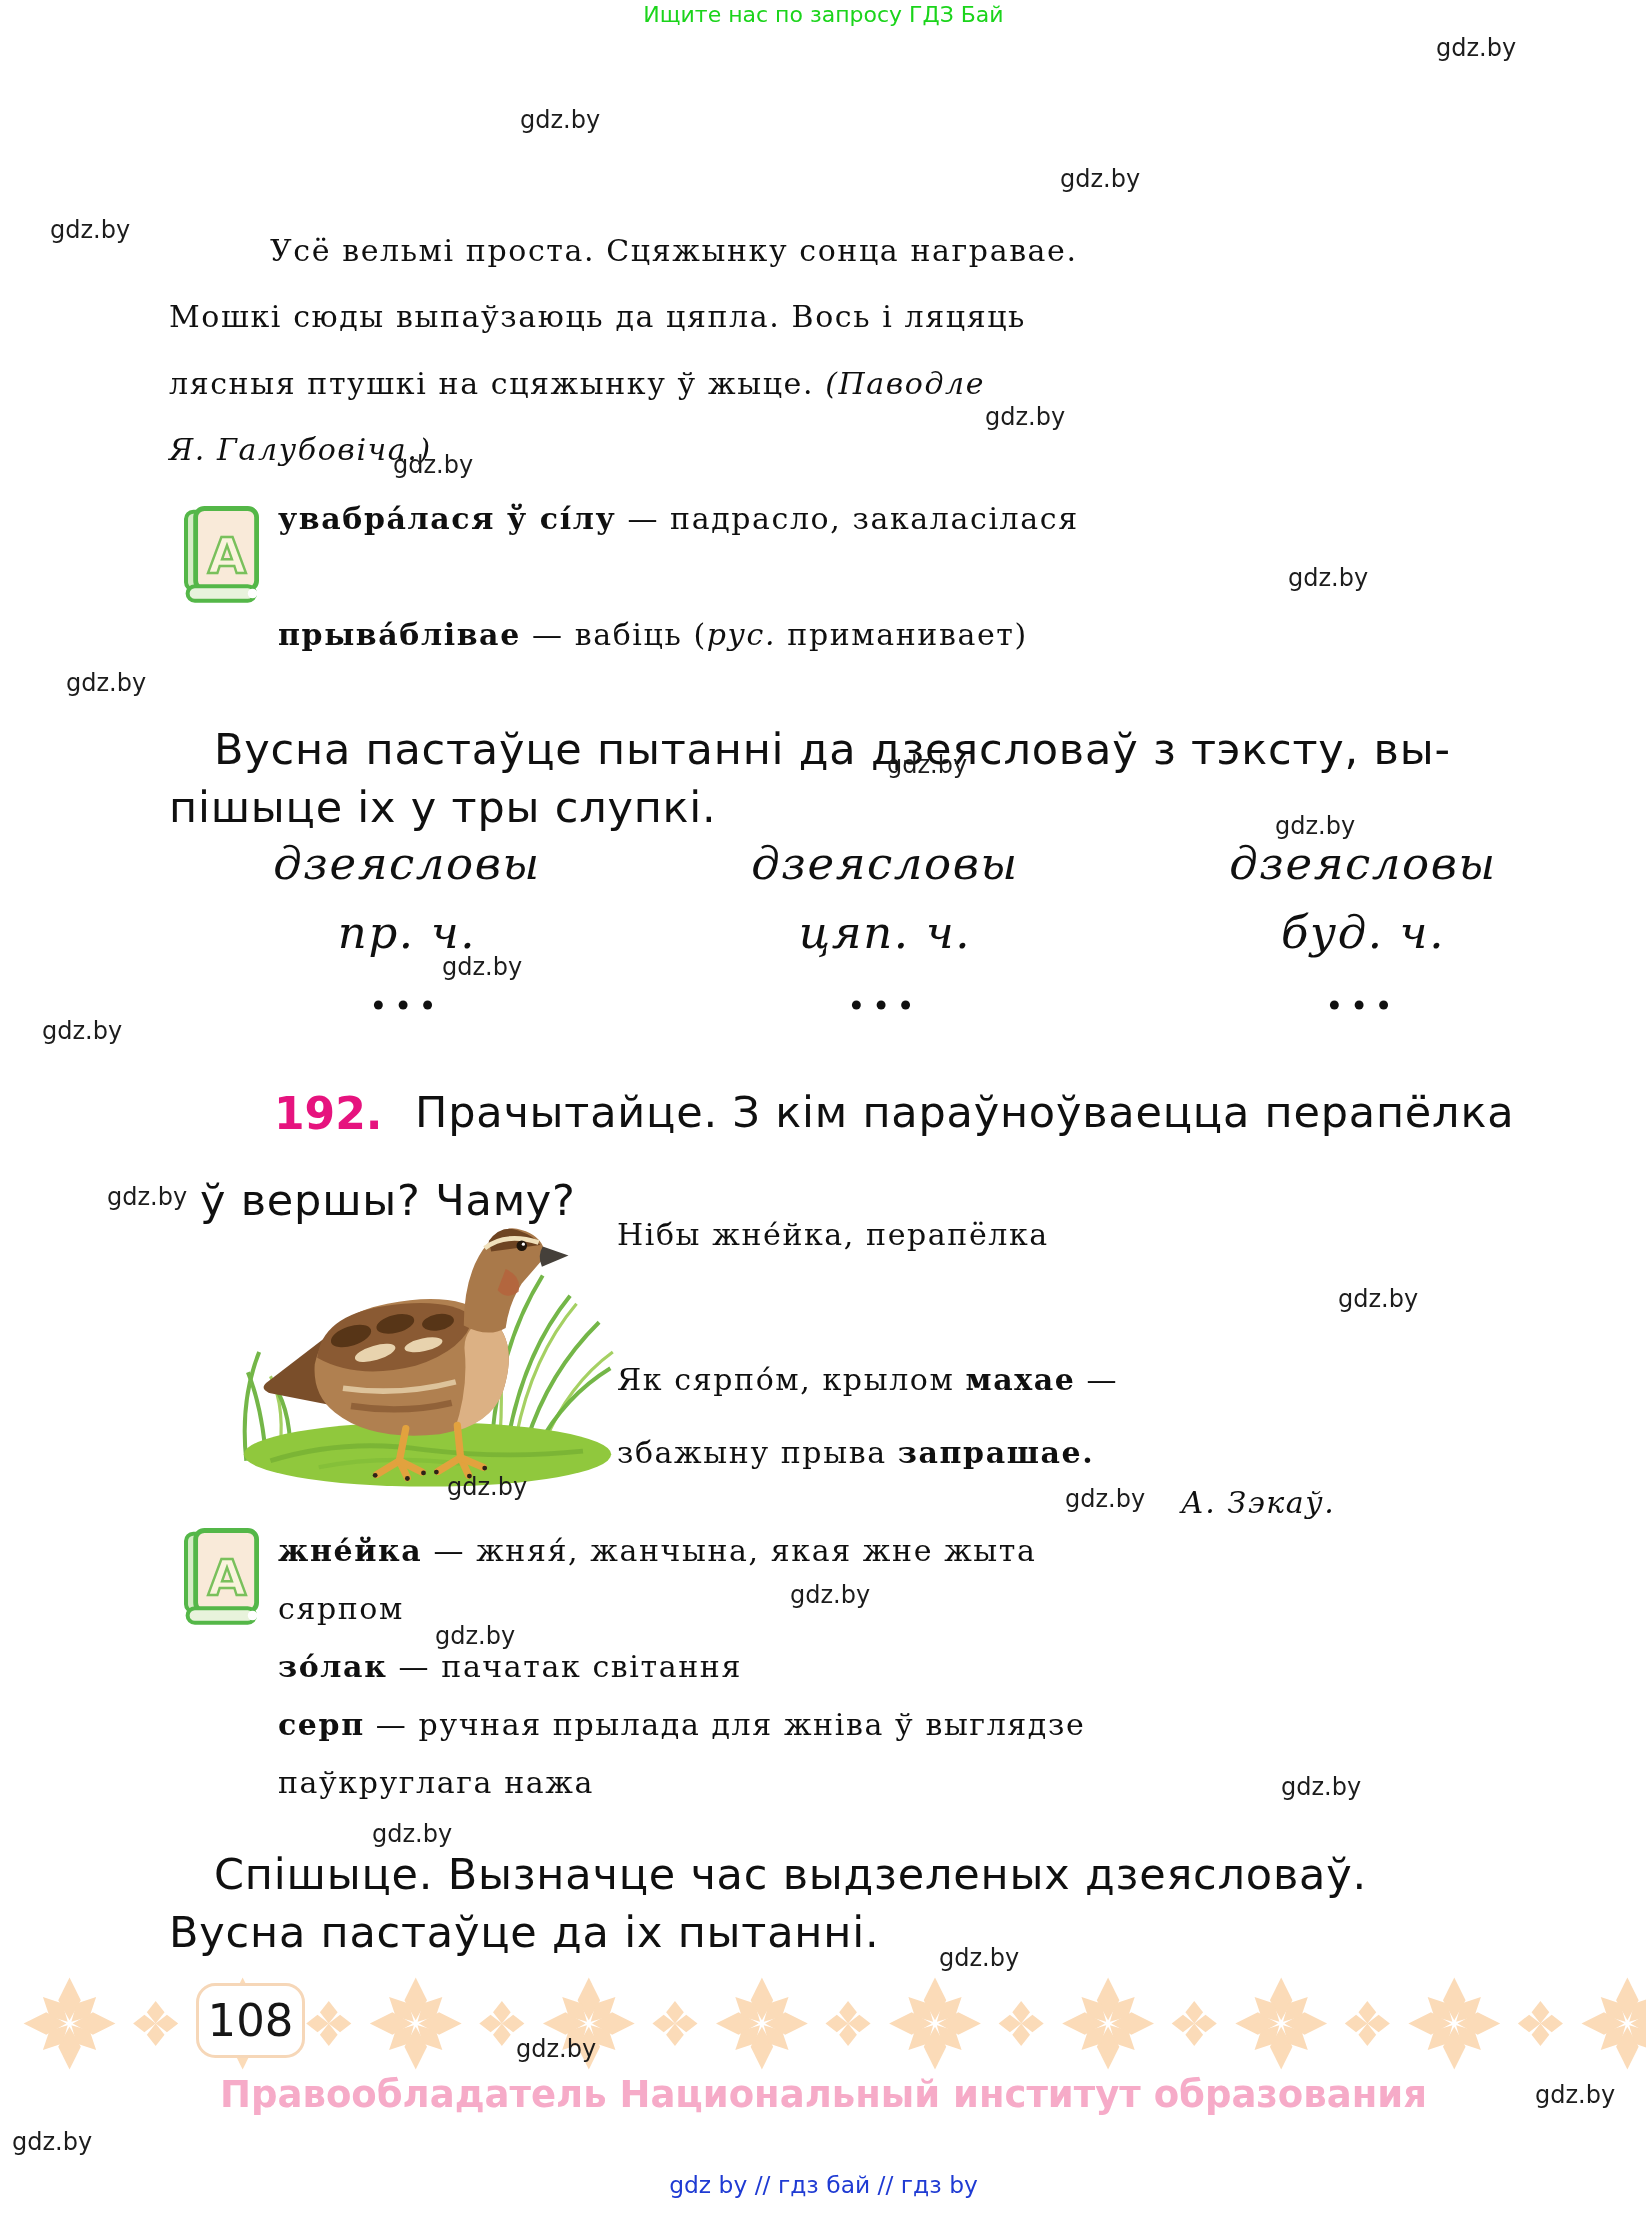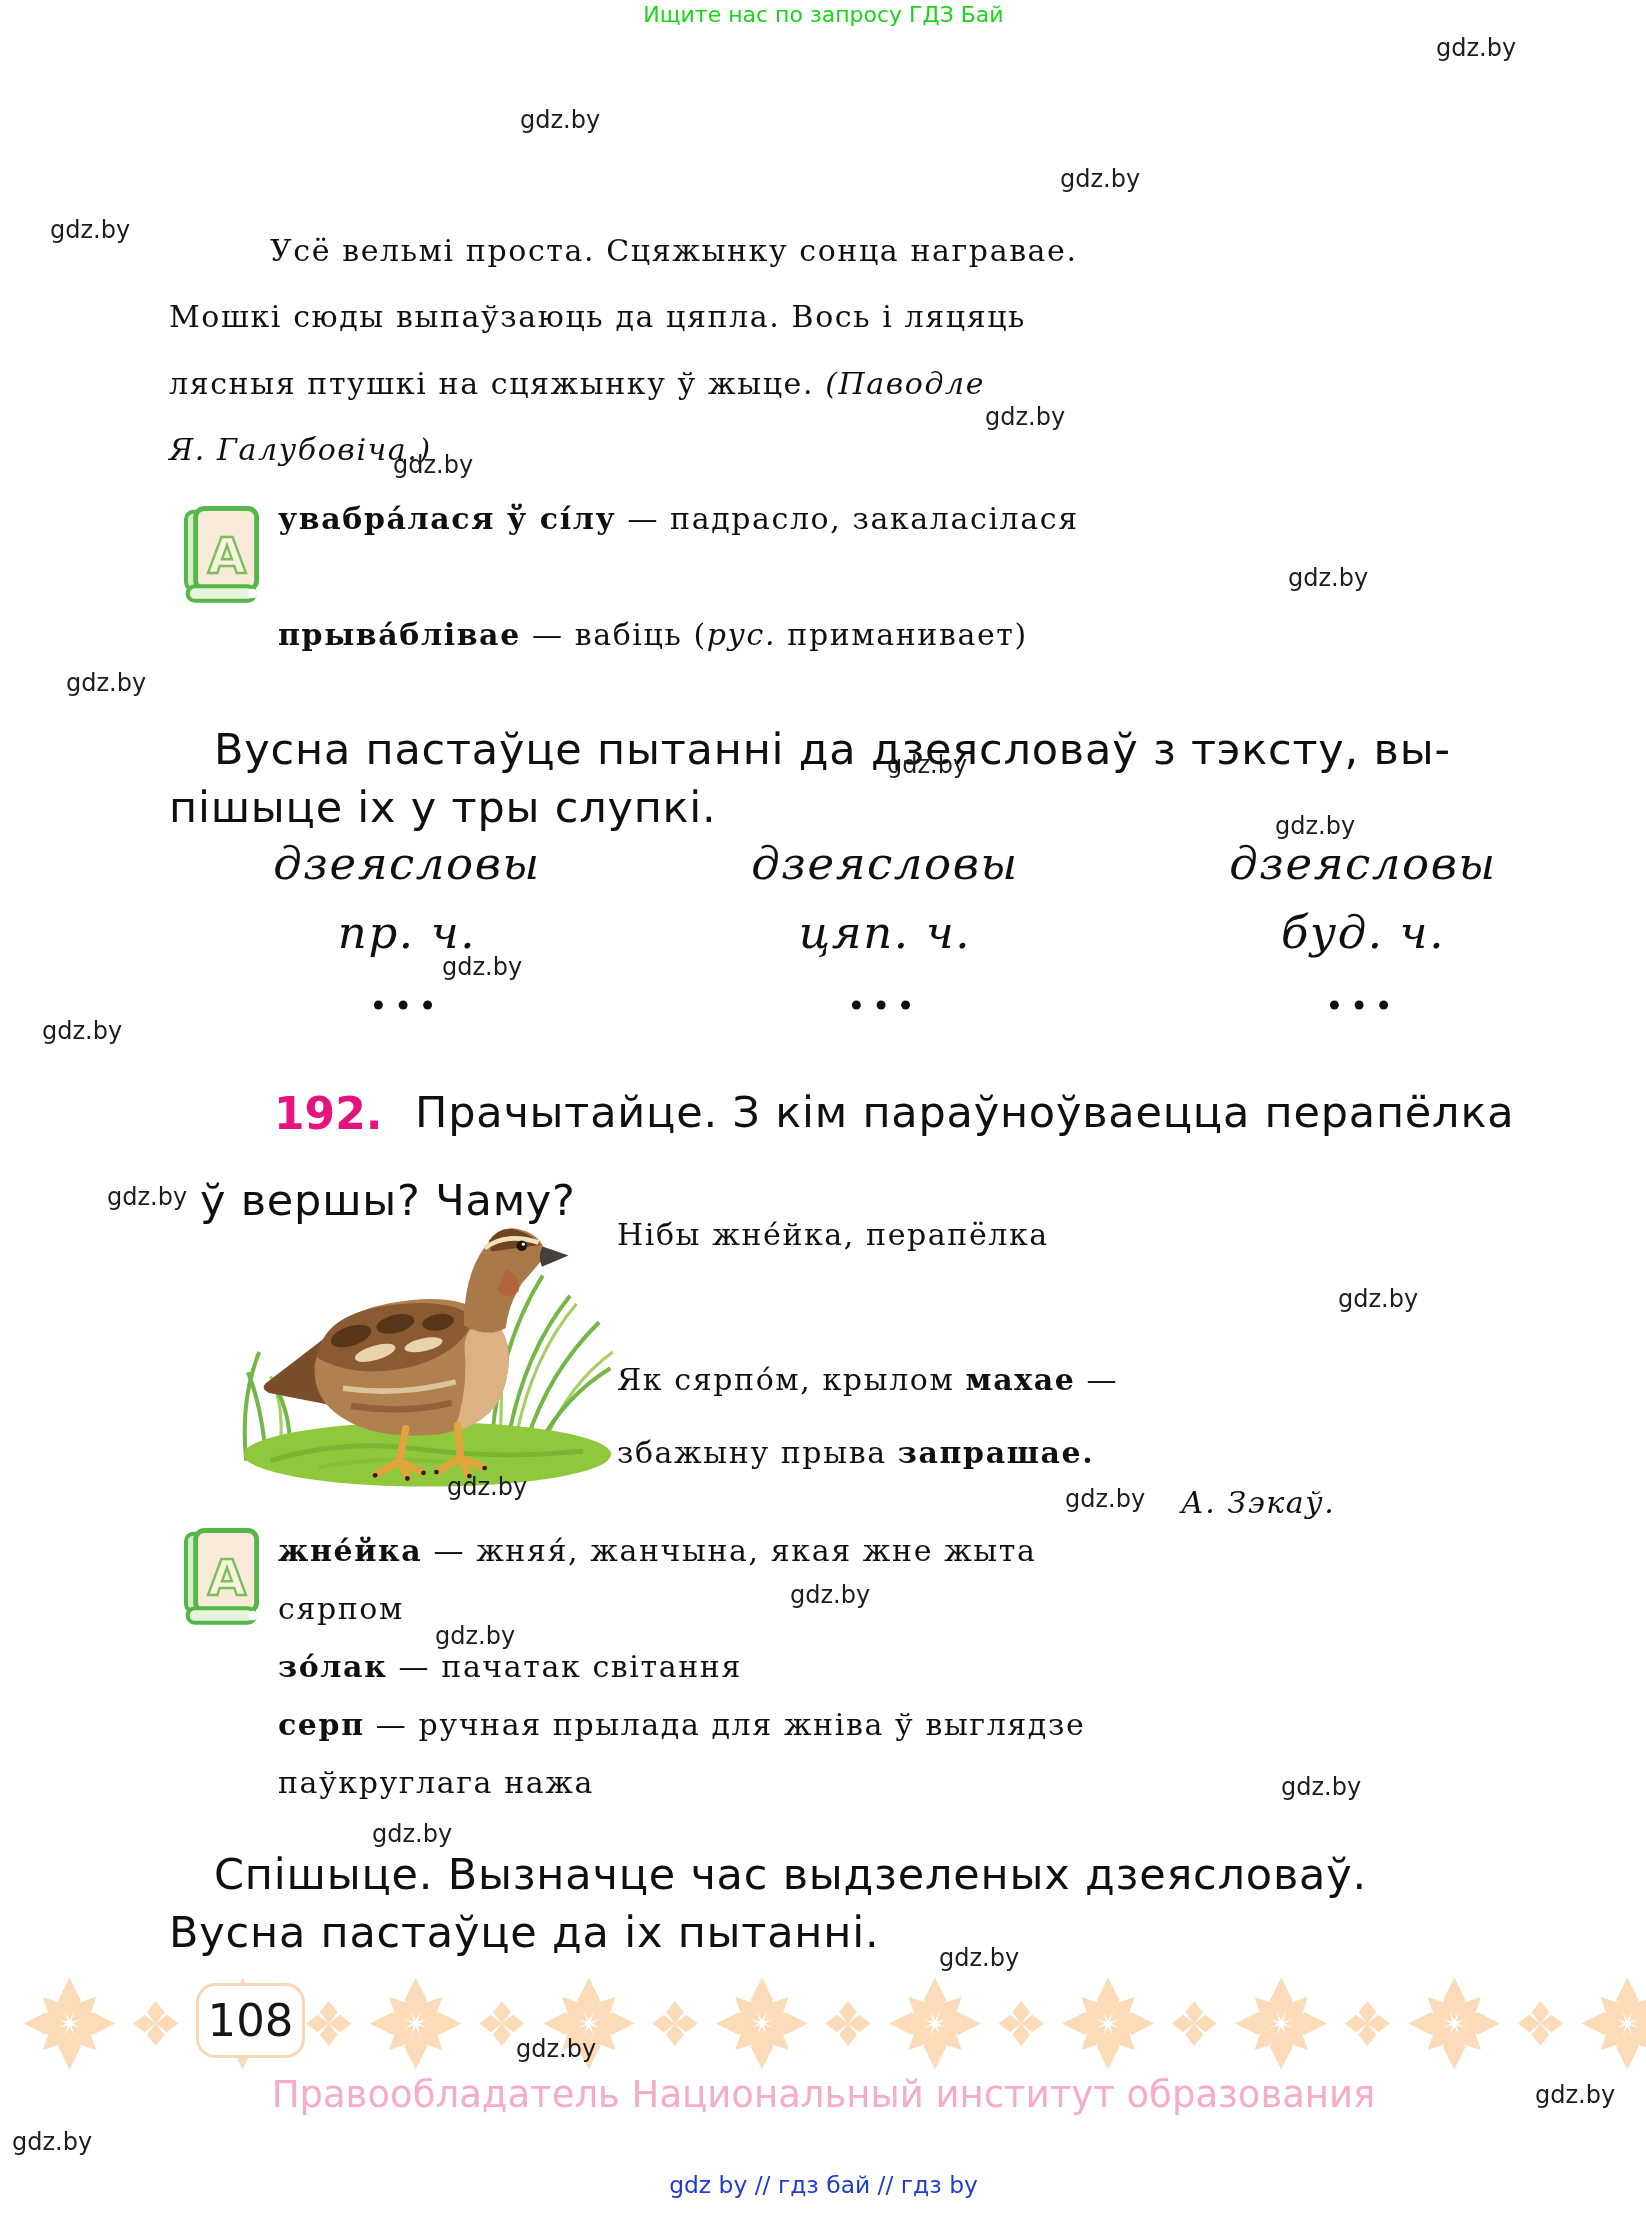--- a/index.html
+++ b/index.html
@@ -16,21 +16,21 @@
       font-size:24px;color:#1c1c1c;z-index:6;white-space:nowrap;}
   .colcell{position:absolute;width:338px;text-align:center;font-style:italic;font-size:45px;letter-spacing:1.6px;}
   .dots{font-style:normal;font-weight:bold;font-size:48px;letter-spacing:8px;}
   .exnum{position:absolute;font-family:"DejaVu Sans","Liberation Sans",sans-serif;
          font-size:44px;font-weight:bold;color:#e6137e;}
   .pagebox{position:absolute;left:196px;top:1983px;width:103px;height:69px;background:#ffffff;
            border:3.2px solid #f6d7b8;border-radius:19.3px;z-index:3;
            display:flex;align-items:center;justify-content:center;
            font-family:"DejaVu Sans","Liberation Sans",sans-serif;font-size:45px;color:#161616;}
   .copyright{position:absolute;left:0;right:0;top:2073px;text-align:center;
-             font-family:"DejaVu Sans","Liberation Sans",sans-serif;font-size:37px;color:#f6abc8;z-index:4;}
+             font-family:"DejaVu Sans","Liberation Sans",sans-serif;font-size:37px;color:#f6abc8;z-index:4;font-weight:bold;}
   .links{position:absolute;left:0;right:0;top:2171px;text-align:center;
          font-family:"DejaVu Sans","Liberation Sans",sans-serif;font-size:23.4px;color:#1f3bd3;z-index:4;}
   svg{display:block;}
 </style>
 </head>
 <body>
 
 <div class="page">
 
   <div class="promo">Ищите нас по запросу ГДЗ Бай</div>

